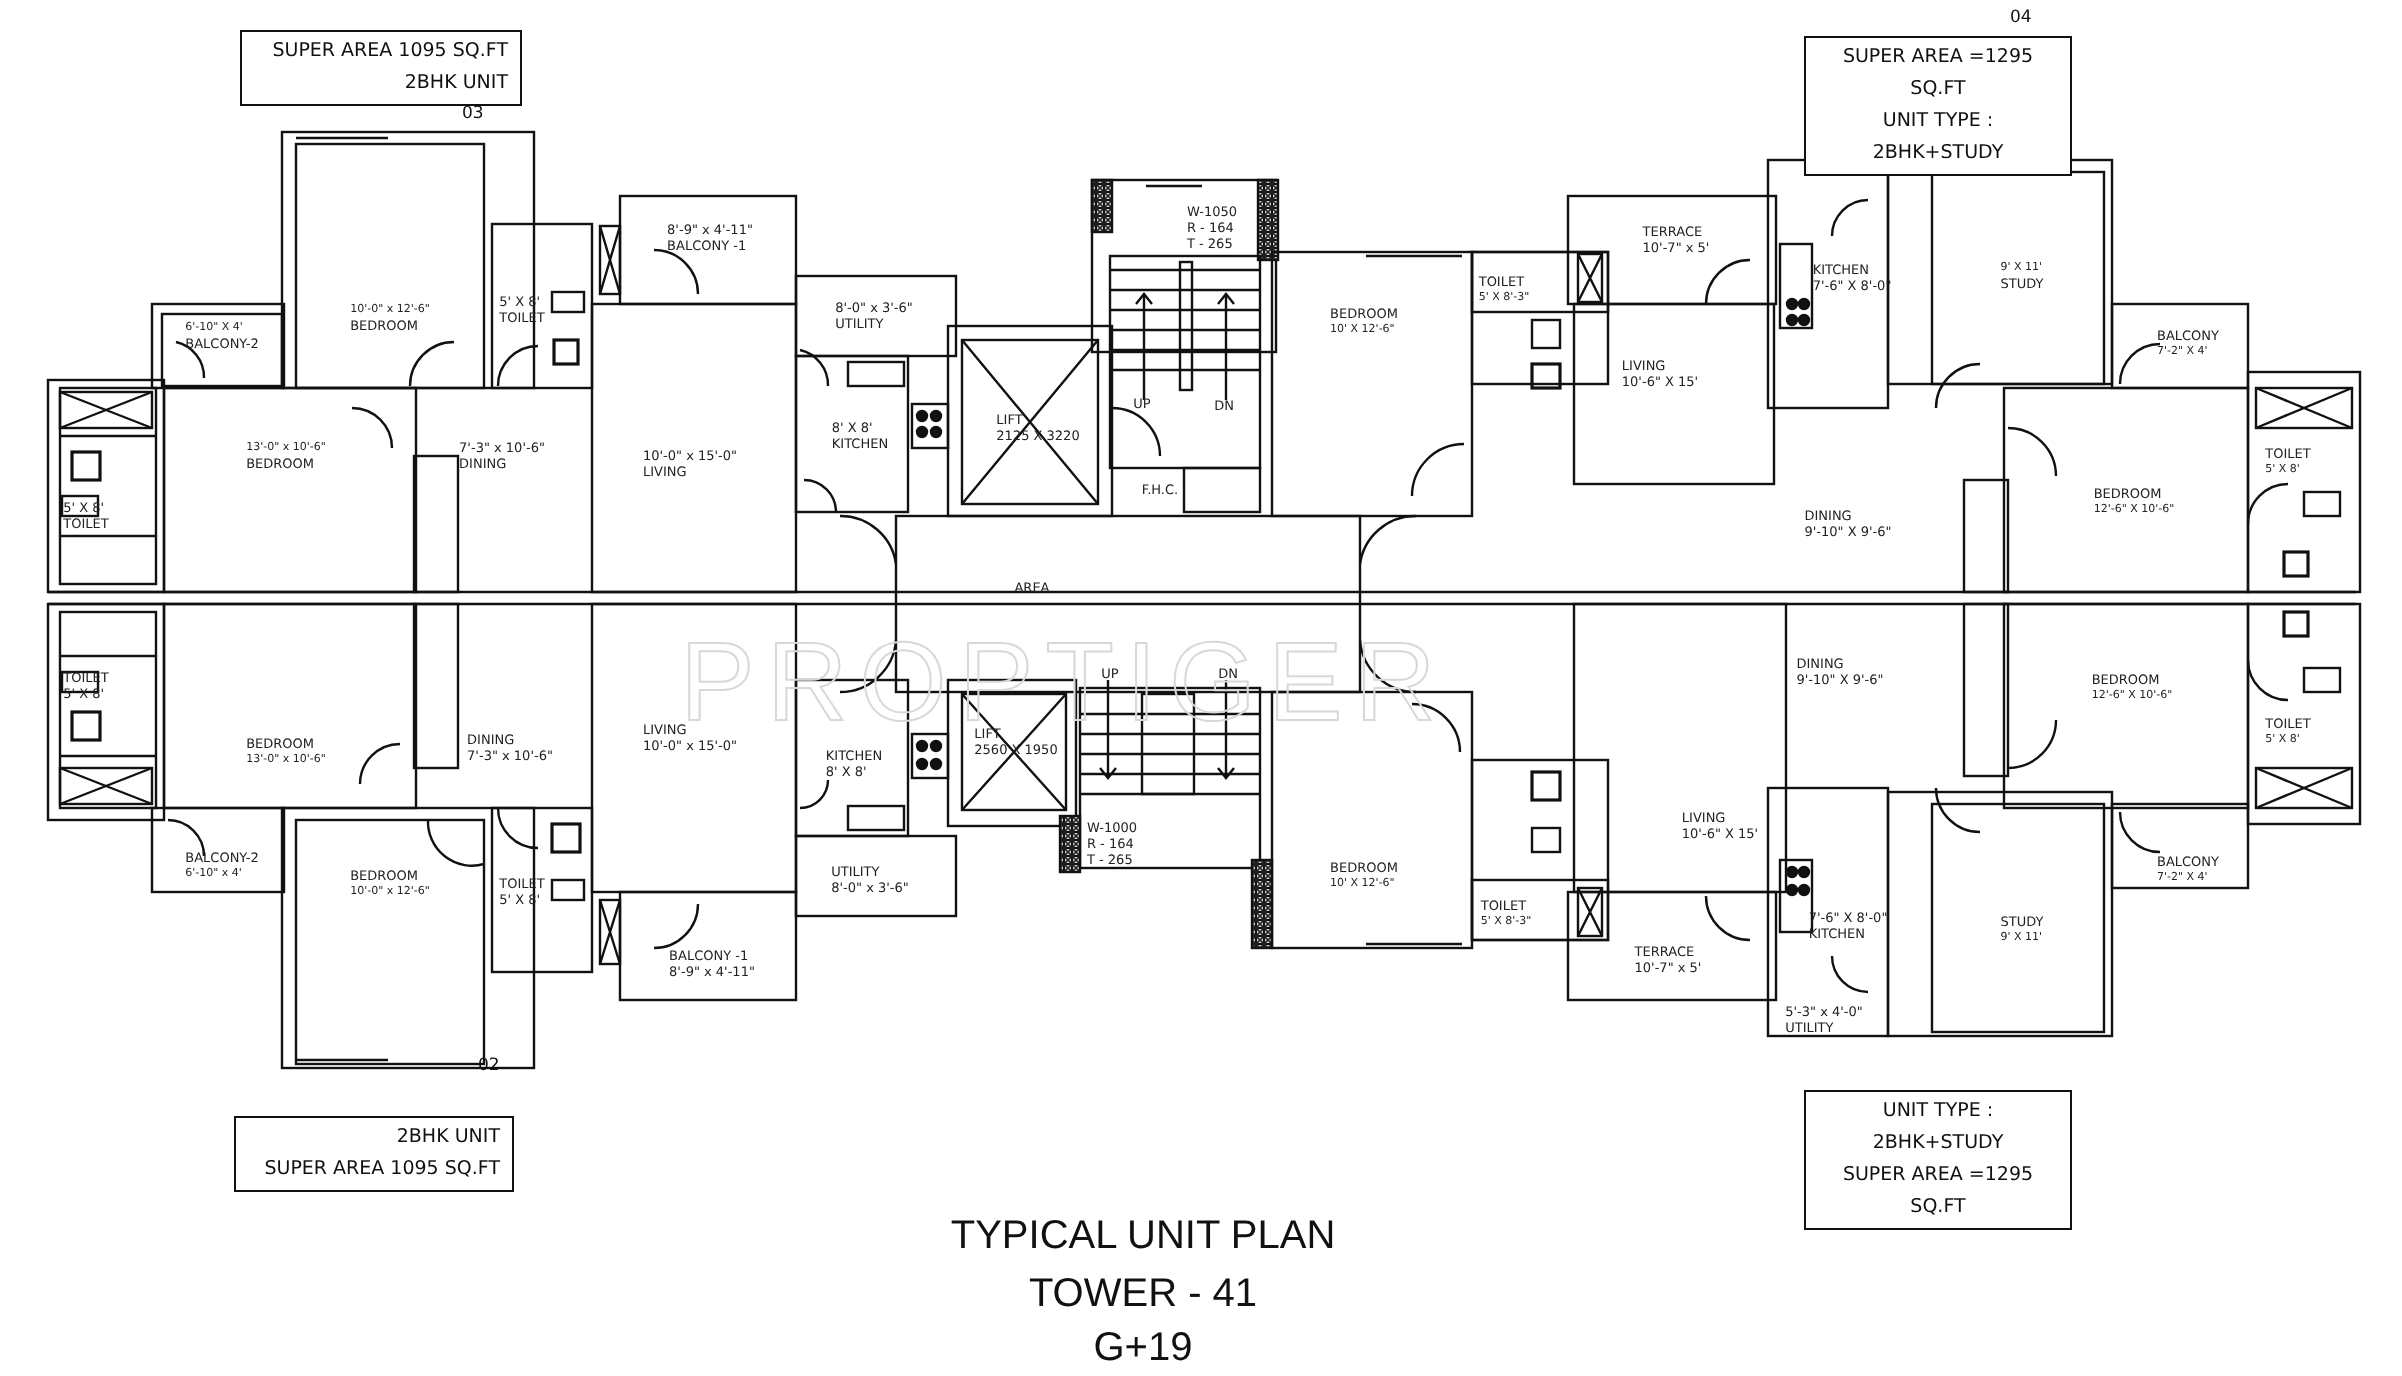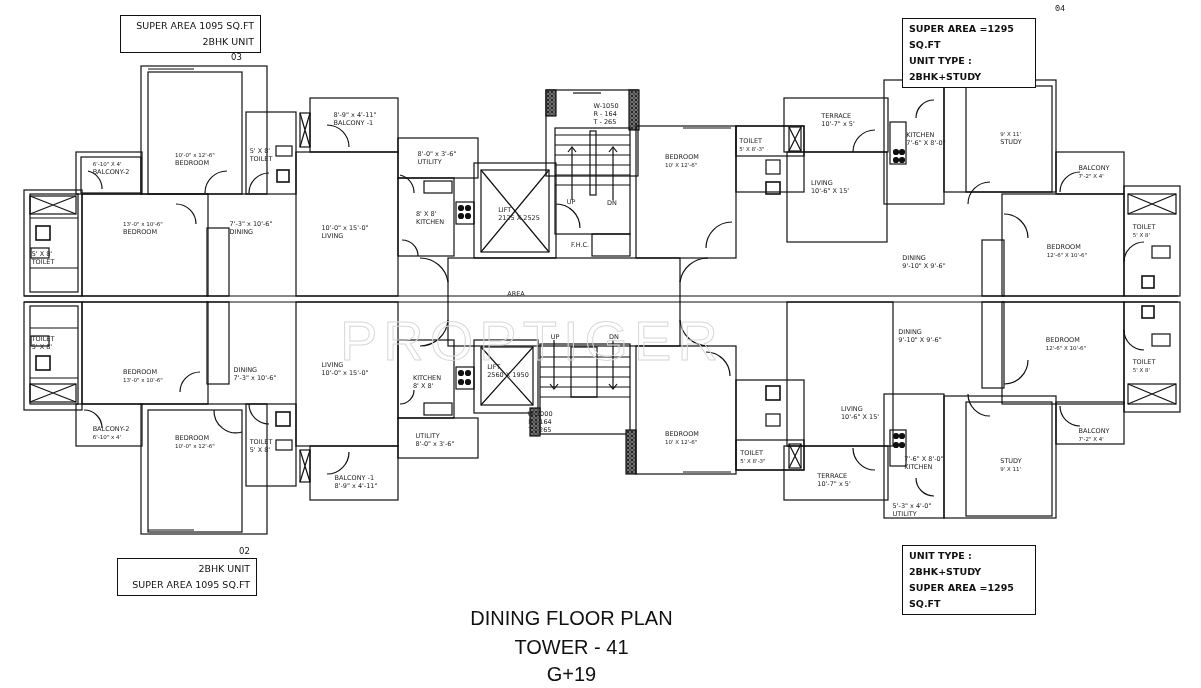--- a/index.html
+++ b/index.html
@@ -2,21 +2,21 @@
 <html><head>
 <meta charset="utf-8">
 <style>
   html, body { margin:0; padding:0; background:#ffffff; }
   body { width:1201px; height:688px; position:relative; overflow:hidden; font-family:"DejaVu Sans", sans-serif; color:#111; }
   svg.plan { position:absolute; left:0; top:0; }
   .lbl { position:absolute; text-align:left; font-size:6.5px; line-height:8px; color:#222; white-space:nowrap; transform:translateX(-50%); }
   .lbl .dim { display:block; font-size:5.5px; }
   .lbl .nm { display:block; }
   .infobox { position:absolute; border:1px solid #111; background:#fff; font-size:9.5px; line-height:16px; padding:2px 6px; color:#111; text-align:right; }
-  .infobox.rt { text-align:left;font-weight:bold; }
+  .infobox.rt { text-align:center; }
   .unitno { position:absolute; font-size:8.5px; color:#111; }
   .title { position:absolute; left:0; width:1143px; text-align:center; font-family:"Liberation Sans Narrow","Liberation Sans", sans-serif; font-size:20px; line-height:26px; color:#111; }
   .watermark { position:absolute; left:340px; top:308px; font-size:56px; letter-spacing:6px; color:transparent; -webkit-text-stroke:1px #d8d8d8; font-family:"Liberation Sans", sans-serif; }
 </style>
 </head>
 <body>
 
 <svg class="plan" width="1201" height="688" viewBox="0 0 1201 688" fill="none" stroke="#111" stroke-width="1.2">
   <defs>
     <pattern id="hatch" width="4" height="4" patternUnits="userSpaceOnUse">
@@ -227,27 +227,27 @@
 </svg>
 
 <div class="watermark">PROPTIGER</div>
 
 <div class="unitno" style="left:231px;top:20px;margin-top:32px;">03</div>
 <div class="infobox" style="left:120px;top:15px;width:127px;">
   <div>SUPER AREA 1095 SQ.FT</div>
   <div>2BHK UNIT</div>
 </div>
 
-<div class="unitno" style="left:1055px;top:4px;font-family:Liberation Mono, monospace;">04</div>
+<div class="unitno" style="left:1005px;top:4px;">04</div>
 <div class="infobox rt" style="left:902px;top:18px;width:120px;">
   <div>SUPER AREA =1295 SQ.FT</div>
   <div>UNIT TYPE : 2BHK+STUDY</div>
 </div>
 
-<div class="unitno" style="left:239px;top:546px;">02</div>
+<div class="unitno" style="left:239px;top:528px;">02</div>
 <div class="infobox" style="left:117px;top:558px;width:126px;">
   <div>2BHK UNIT</div>
   <div>SUPER AREA 1095 SQ.FT</div>
 </div>
 
 <div class="unitno" style="left:1023px;top:535px;margin-top:47px;">01</div>
 <div class="infobox rt" style="left:902px;top:545px;width:120px;">
   <div>UNIT TYPE : 2BHK+STUDY</div>
   <div>SUPER AREA =1295 SQ.FT</div>
 </div>
@@ -293,33 +293,33 @@
     <span class="nm">LIVING</span>
   </div>
 
 <div class="lbl" style="left:606px;top:102px;line-height:8px;">
     <span class="nm">W-1050</span>
     <span class="nm">R - 164</span>
     <span class="nm">T - 265</span>
   </div>
 <div class="lbl" style="left:519px;top:206px;">
     <span class="nm">LIFT</span>
-    <span class="nm">2125 X 2525</span>
+    <span class="nm">2125 X 3220</span>
   </div>
 <div class="lbl" style="left:571px;top:198px;">UP</div>
 <div class="lbl" style="left:612px;top:199px;">DN</div>
 <div class="lbl" style="left:580px;top:241px;">F.H.C.</div>
 <div class="lbl" style="left:516px;top:290px;">AREA</div>
 <div class="lbl" style="left:555px;top:333px;">UP</div>
 <div class="lbl" style="left:614px;top:333px;">DN</div>
 <div class="lbl" style="left:508px;top:363px;">
     <span class="nm">LIFT</span>
     <span class="nm">2560 X 1950</span>
   </div>
-<div class="lbl" style="left:540px;top:410px;text-align:center;">
+<div class="lbl" style="left:556px;top:410px;text-align:left;">
     <span class="nm">W-1000</span>
     <span class="nm">R - 164</span>
     <span class="nm">T - 265</span>
   </div>
 
 <div class="lbl" style="left:682px;top:153px;">
     <span class="nm">BEDROOM</span>
     <span class="dim">10' X 12'-6"</span>
   </div>
 <div class="lbl" style="left:752px;top:137px;">
@@ -438,15 +438,15 @@
   </div>
 <div class="lbl" style="left:1011px;top:457px;">
     <span class="nm">STUDY</span>
     <span class="dim">9' X 11'</span>
   </div>
 <div class="lbl" style="left:912px;top:502px;">
     <span class="nm">5'-3" x 4'-0"</span>
     <span class="nm">UTILITY</span>
   </div>
 
-<div class="title" style="top:605px;">DINING FLOOR PLAN</div>
+<div class="title" style="top:605px;">TYPICAL UNIT PLAN</div>
 <div class="title" style="top:634px;">TOWER - 41</div>
 <div class="title" style="top:661px;">G+19</div>
 
 </body></html>

